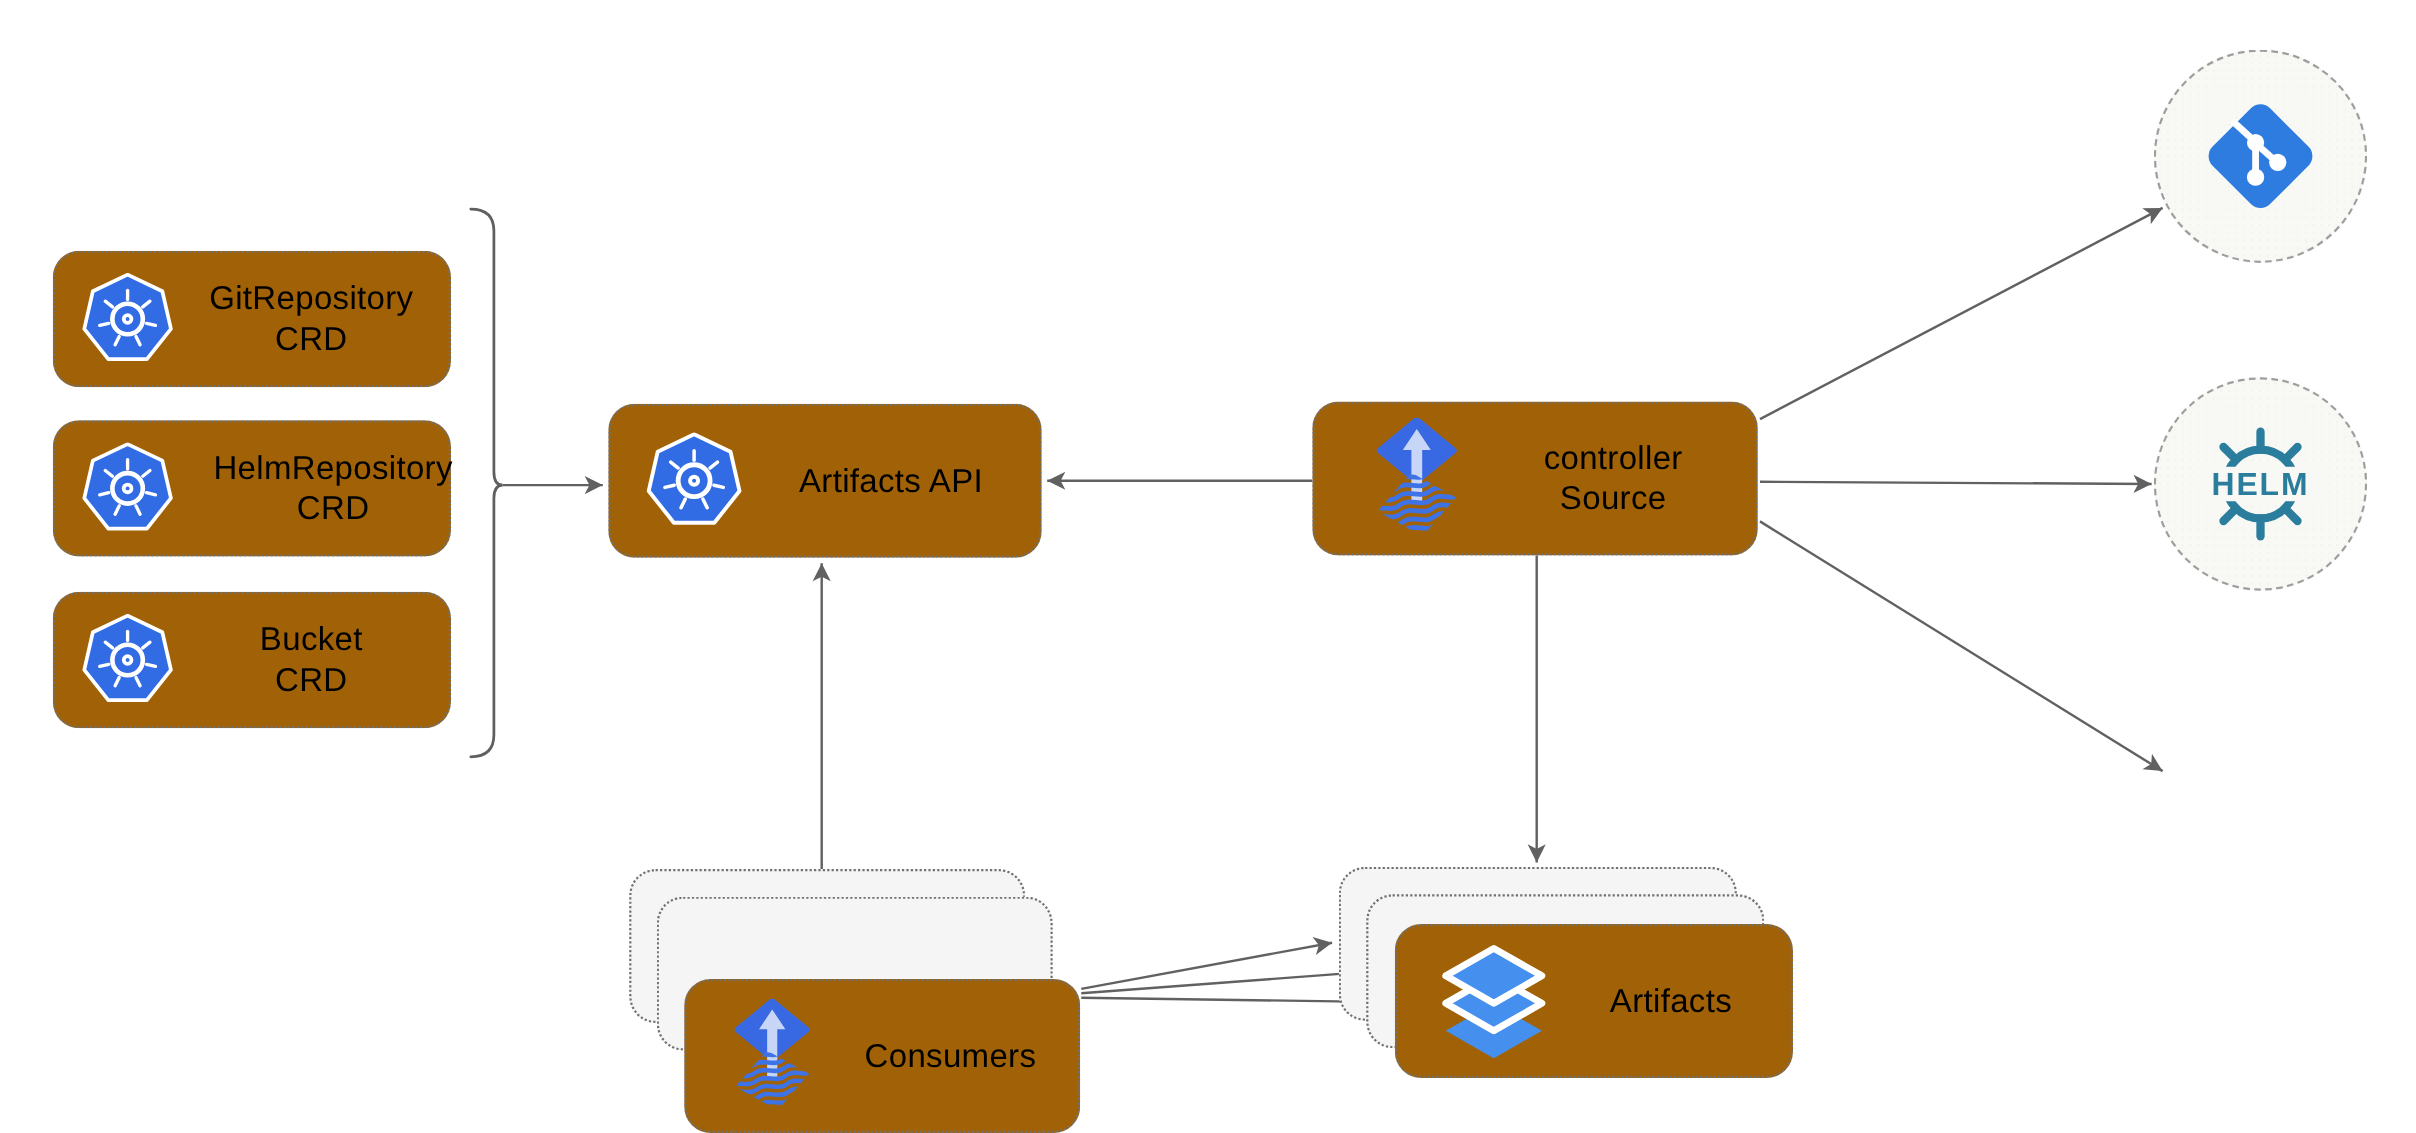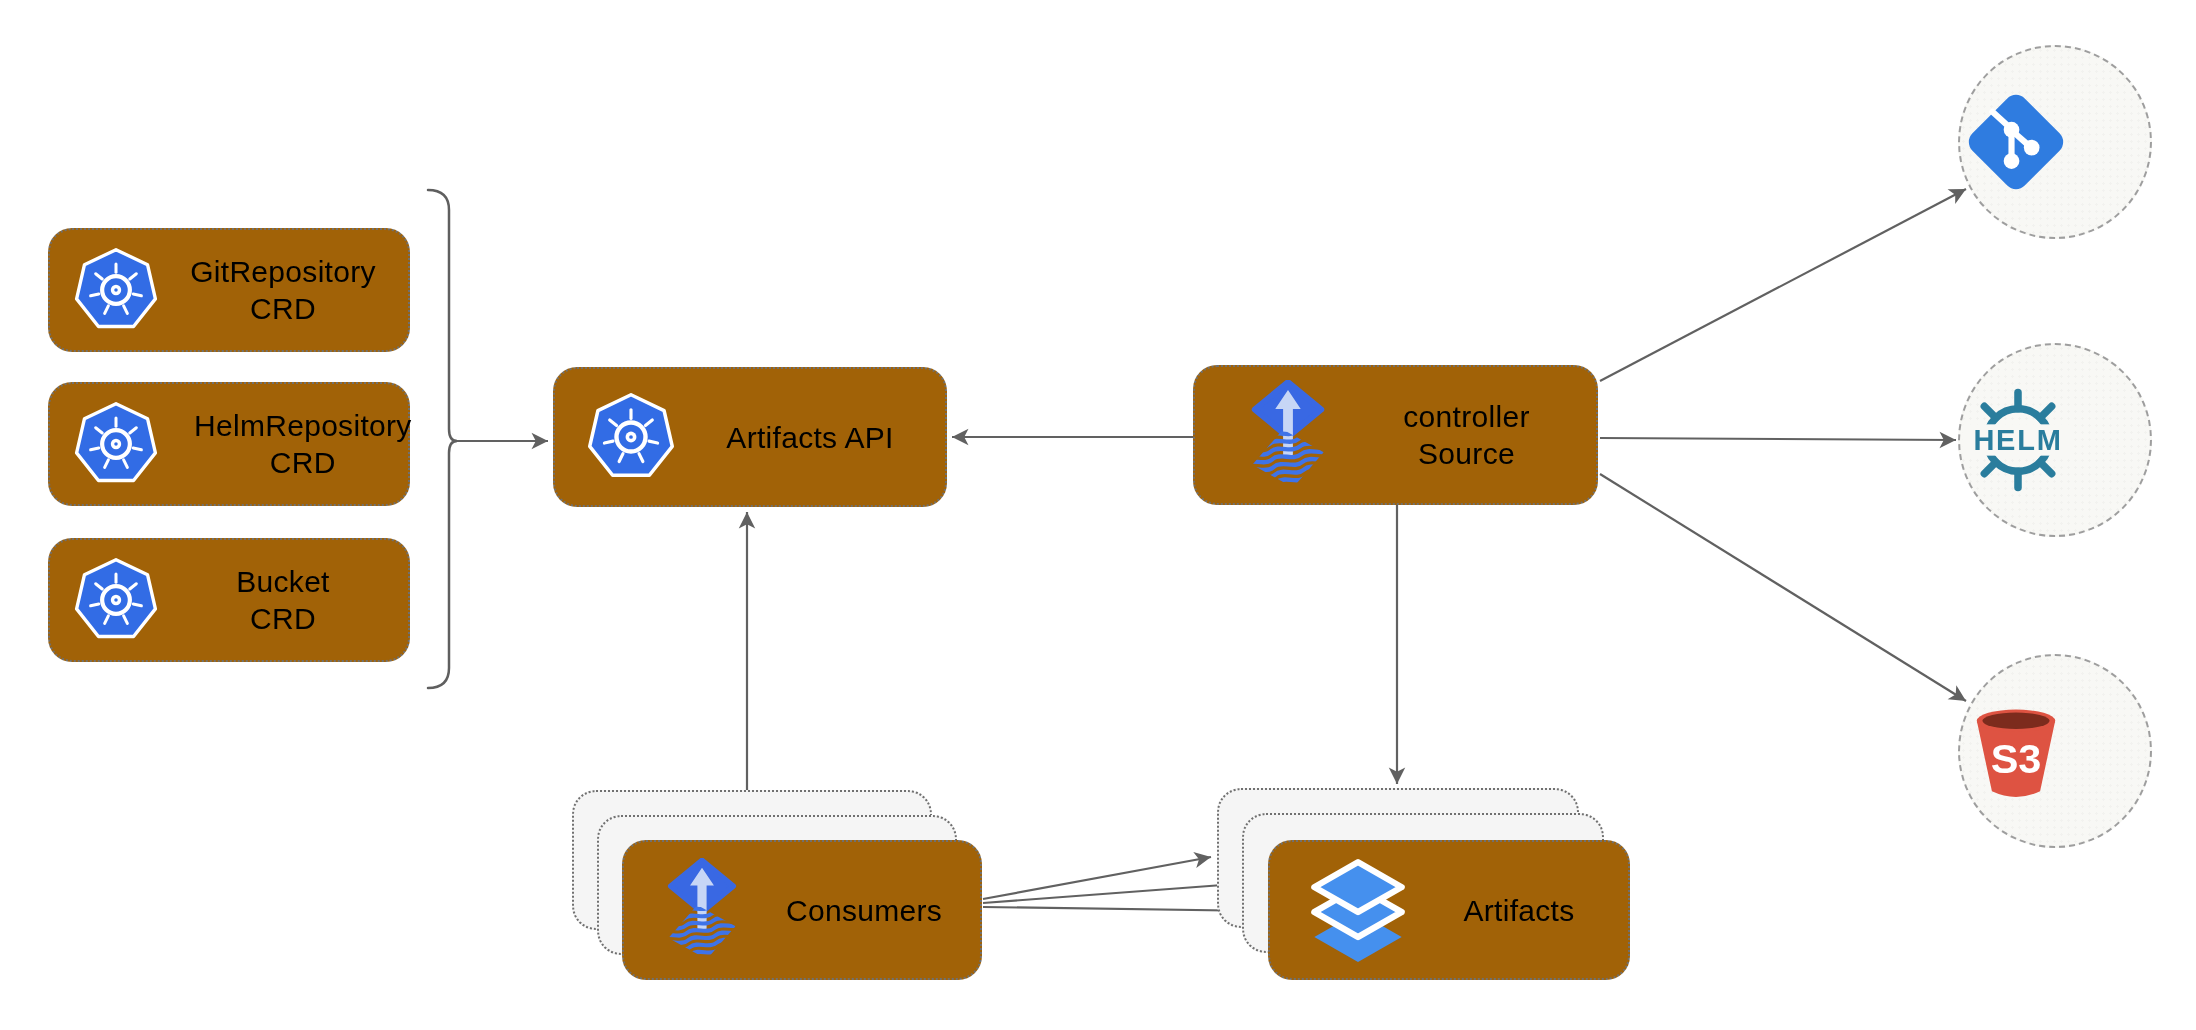--- a/index.html
+++ b/index.html
@@ -32,21 +32,21 @@
   .ghost{position:absolute;box-sizing:border-box;background:#f5f5f5;border:2px dotted #707070;border-radius:24px;}
   .circle{
     position:absolute;
     box-sizing:border-box;
     width:194px;height:194px;
     border-radius:50%;
     background:#f8f8f5;
     background-image:radial-gradient(rgba(0,0,0,0.025) 1.2px, transparent 1.2px);
     background-size:7px 7px;
     border:2.5px dashed #9e9e9e;
-    display:flex;align-items:center;
+    display:flex;align-items:center;justify-content:center;
   }
   svg text{font-family:"Liberation Sans", sans-serif;}
 </style>
 </head>
 <body>
 
 <svg width="0" height="0" style="position:absolute" aria-hidden="true">
   <defs>
     <symbol id="sym-k8s" viewBox="0 0 100 100">
       <polygon points="50,2 87.6,20 96.9,60.6 70.9,93.5 29.1,93.5 3.1,60.6 12.4,20" fill="#326CE5" stroke="#ffffff" stroke-width="4" stroke-linejoin="round"></polygon>
@@ -189,21 +189,21 @@
         <use href="#sym-flux"></use>
       </svg>
     <div class="label">
       <div>controller</div>
       <div>Source</div>
     </div>
   </div>
 
   <div class="ghost" style="left:572px;top:790px;width:360px;height:140px;"></div>
   <div class="ghost" style="left:597px;top:815px;width:360px;height:140px;"></div>
-  <div class="node" style="left:622px;top:840px;width:360px;height:140px;">
+  <div class="node" style="left:622px;top:890px;width:360px;height:140px;">
     <svg class="icon" width="92" height="104" style="margin-left:32px;">
         <use href="#sym-flux"></use>
       </svg>
     <div class="label">Consumers</div>
   </div>
 
   <div class="ghost" style="left:1217px;top:788px;width:362px;height:140px;"></div>
   <div class="ghost" style="left:1242px;top:813px;width:362px;height:140px;"></div>
   <div class="node" style="left:1268px;top:840px;width:362px;height:140px;">
     <svg class="icon" width="104" height="104" style="margin-left:36px;">
@@ -218,20 +218,14 @@
       </svg>
   </div>
 
   <div class="circle" style="left:1958px;top:343px;">
     <svg width="116" height="116" viewBox="0 0 100 100">
       <use href="#sym-helm"></use>
       <text x="50" y="58.5" text-anchor="middle" font-size="25" font-weight="bold" letter-spacing="1.5" fill="#2A7D9D">HELM</text>
     </svg>
   </div>
 
-  <div class="circle" style="left:1958px;top:654px;">
-    <svg width="112" height="112" viewBox="0 0 100 100">
-      <use href="#sym-s3"></use>
-      <text x="50" y="70" text-anchor="middle" font-size="37" font-weight="bold" fill="#ffffff">S3</text>
-    </svg>
-  </div>
 
 </div>
 
 </body></html>

